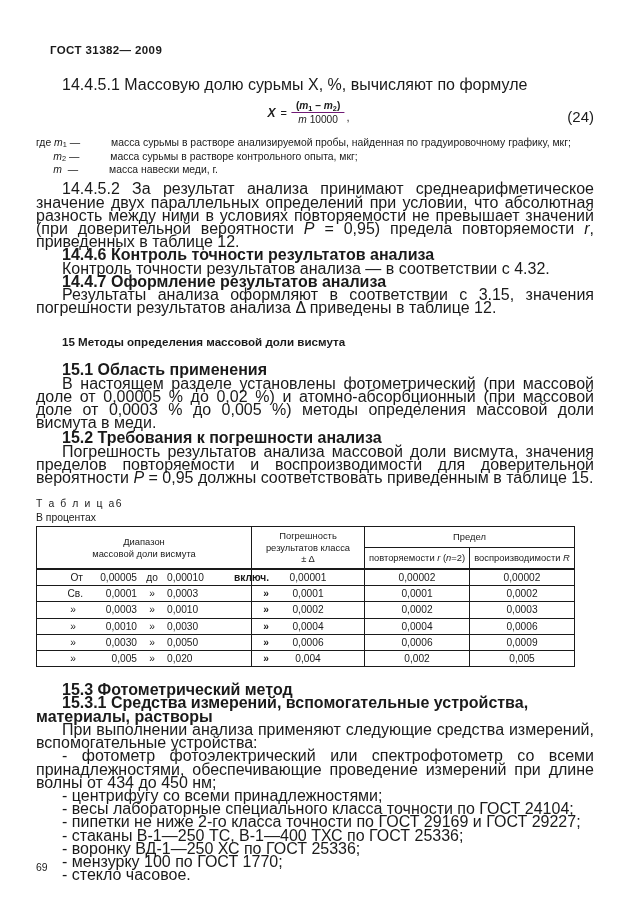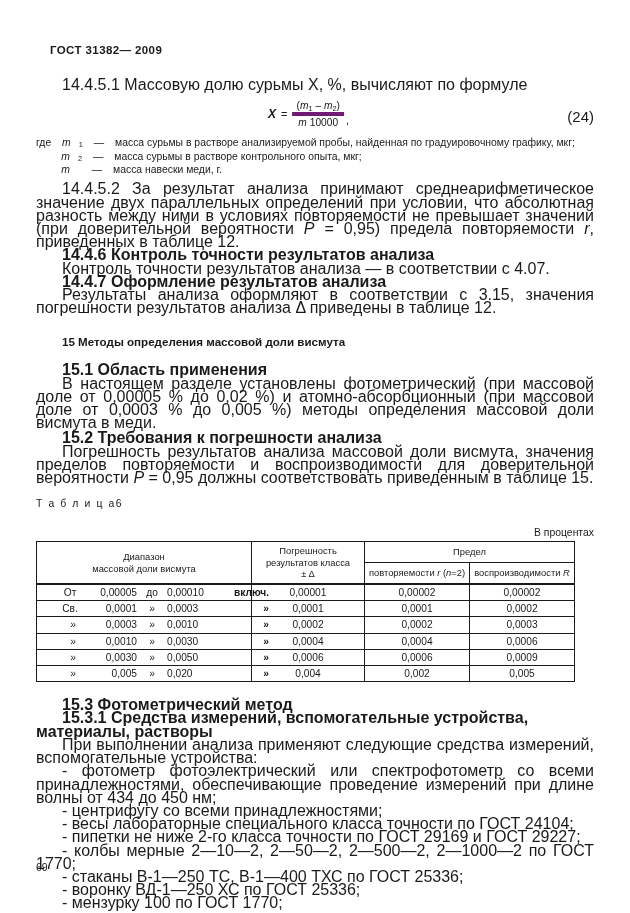--- a/index.html
+++ b/index.html
@@ -97,56 +97,57 @@
   }
   .feq { padding-right: 5px; font-size: 11px; }
   .frac {
     display: inline-flex;
     flex-direction: column;
     align-items: center;
     vertical-align: middle;
   }
   .frac .num {
     padding: 0 4px 1px 4px;
-    border-bottom: 4px solid #701a75;
+    border-bottom: 1px solid #701a75;
     font-size: 10.2px;
     white-space: nowrap;
+    font-weight: bold;
   }
   .frac .den {
     padding: 1px 4px 0 4px;
     font-size: 10.2px;
     white-space: nowrap;
   }
   .fcomma { align-self: flex-end; padding-left: 2px; padding-bottom: 2px; font-size: 11px;}
   .eqnum {
     position: absolute;
     right: 0;
     top: 10px;
     font-size: 15px;
   }
   sub.sb { font-size: 7.4px; vertical-align: baseline; position: relative; top: 2px; }
 
   
   .wheres { font-size: 10.4px; line-height: 13.4px; }
-  .wrow { display: flex; gap: 8px; }
+  .wrow { display: flex; }
   .wlead { white-space: pre; }
   .wsym { font-style: italic; white-space: pre; }
   .wdash { white-space: pre; }
-  .wtxt { flex: 1; }
+  .wtxt { flex: 1; margin-left: 28px; }
 
   
   .tbl-cap {
     font-size: 10.4px;
     letter-spacing: 1.6px;
   }
   .tbl-cap .num { letter-spacing: 0; }
   .tbl-units {
     font-size: 10.4px;
-    text-align: right;
-    margin-top: 18px;
+    text-align: left;
+    margin-top: 3px;
   }
 
   
   table.gost {
     border-collapse: collapse;
     width: 538px;
     margin-top: 3px;
     table-layout: fixed;
     font-size: 10.2px;
   }
@@ -168,21 +169,21 @@
   .rng-cell { text-align: left; padding-left: 0 !important; }
 
   .rng {
     display: grid;
     grid-template-columns: 26px 50px 22px 52px 46px;
     column-gap: 4px;
     padding-left: 20px;
     font-size: 10.2px;
   }
   .rng span { white-space: nowrap; }
-  .rng .c-lead { text-align: center; }
+  .rng .c-lead { text-align: right; }
   .rng .c-lo   { text-align: right; }
   .rng .c-mid  { text-align: center; }
   .rng .c-hi   { text-align: left; }
   .rng .c-tail { text-align: right; font-weight: bold; }
   .rng.sym .c-lead { text-align: center; padding-left: 6px; }
 
   
   .eqlist { font-size: 10.4px; line-height: 13.2px; }
 
   
@@ -240,21 +241,21 @@
           <span class="wtxt">масса навески меди, г.</span>
       </div>
     </div>
 
     <div class="gap-6"></div>
 
     <p class="ind"><span>14.4.5.2 За результат анализа принимают среднеарифметическое значение двух параллельных определений при условии, что абсолютная разность между ними в условиях повторяемости не превышает значений (при доверительной вероятности </span><span class="ital">P</span><span> = 0,95) предела повторяемости </span><span class="ital">r</span><span>, приведенных в таблице 12.</span></p>
 
 
     <h4 class="sub">14.4.6 Контроль точности результатов анализа</h4>
-    <p class="ind">Контроль точности результатов анализа — в соответствии с 4.07.</p>
+    <p class="ind">Контроль точности результатов анализа — в соответствии с 4.32.</p>
 
     <h4 class="sub">14.4.7 Оформление результатов анализа</h4>
     <p class="ind">Результаты анализа оформляют в соответствии с 3.15, значения погрешности результатов анализа Δ приведены в таблице 12.</p>
 
     <div class="gap-20"></div>
 
     <h3 class="sect">15 Методы определения массовой доли висмута</h3>
 
     <div class="gap-14"></div>
 
@@ -389,21 +390,20 @@
 
     <h4 class="sub">15.3 Фотометрический метод</h4>
     <h4 class="sub">15.3.1 Средства измерений, вспомогательные устройства, материалы, растворы</h4>
     <p class="ind">При выполнении анализа применяют следующие средства измерений, вспомогательные устройства:</p>
 
     <div class="eqlist">
       <p class="ind">- фотометр фотоэлектрический или спектрофотометр со всеми принадлежностями, обеспечивающие проведение измерений при длине волны от 434 до 450 нм;</p>
       <p class="ind">- центрифугу со всеми принадлежностями;</p>
       <p class="ind">- весы лабораторные специального класса точности по ГОСТ 24104;</p>
       <p class="ind">- пипетки не ниже 2-го класса точности по ГОСТ 29169 и ГОСТ 29227;</p>
-      <p class="ind">- колбы мерные 2—10—2, 2—50—2, 2—500—2, 2—1000—2 по ГОСТ 1770;</p>
       <p class="ind">- стаканы В-1—250 ТС, В-1—400 ТХС по ГОСТ 25336;</p>
       <p class="ind">- воронку ВД-1—250 ХС по ГОСТ 25336;</p>
       <p class="ind">- мензурку 100 по ГОСТ 1770;</p>
       <p class="ind">- стекло часовое.</p>
     </div>
 
   </div>
 
   <div class="page-num">69</div>
 

